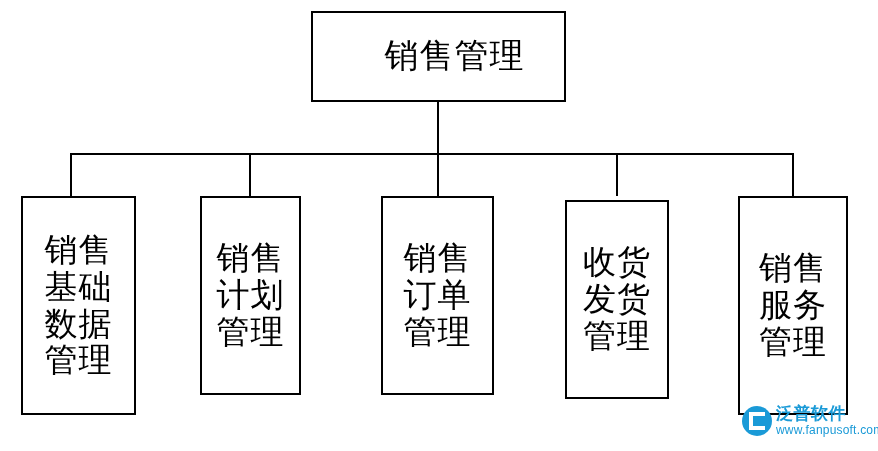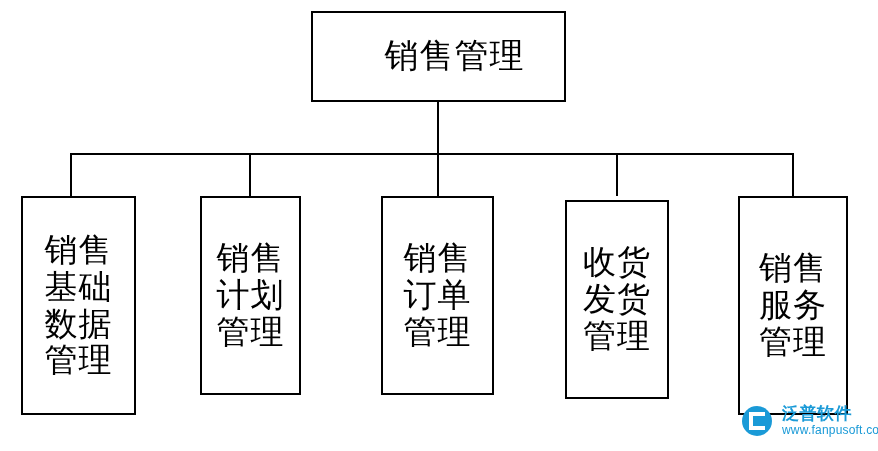--- a/index.html
+++ b/index.html
@@ -82,21 +82,21 @@
   
   #watermark {
     position: absolute;
     left: 742px;
     top: 398px;
     width: 130px;
     height: 46px;
     z-index: 5;
     display: flex;
     align-items: center;
-    gap: 10px;
+    gap: 4px;
     font-family: "Liberation Sans", "DejaVu Sans", sans-serif;
   }
   #watermark-mark {
     width: 30px;
     height: 30px;
     border-radius: 50%;
     background: #1a9ad7;
     position: relative;
     flex: 0 0 auto;
   }

